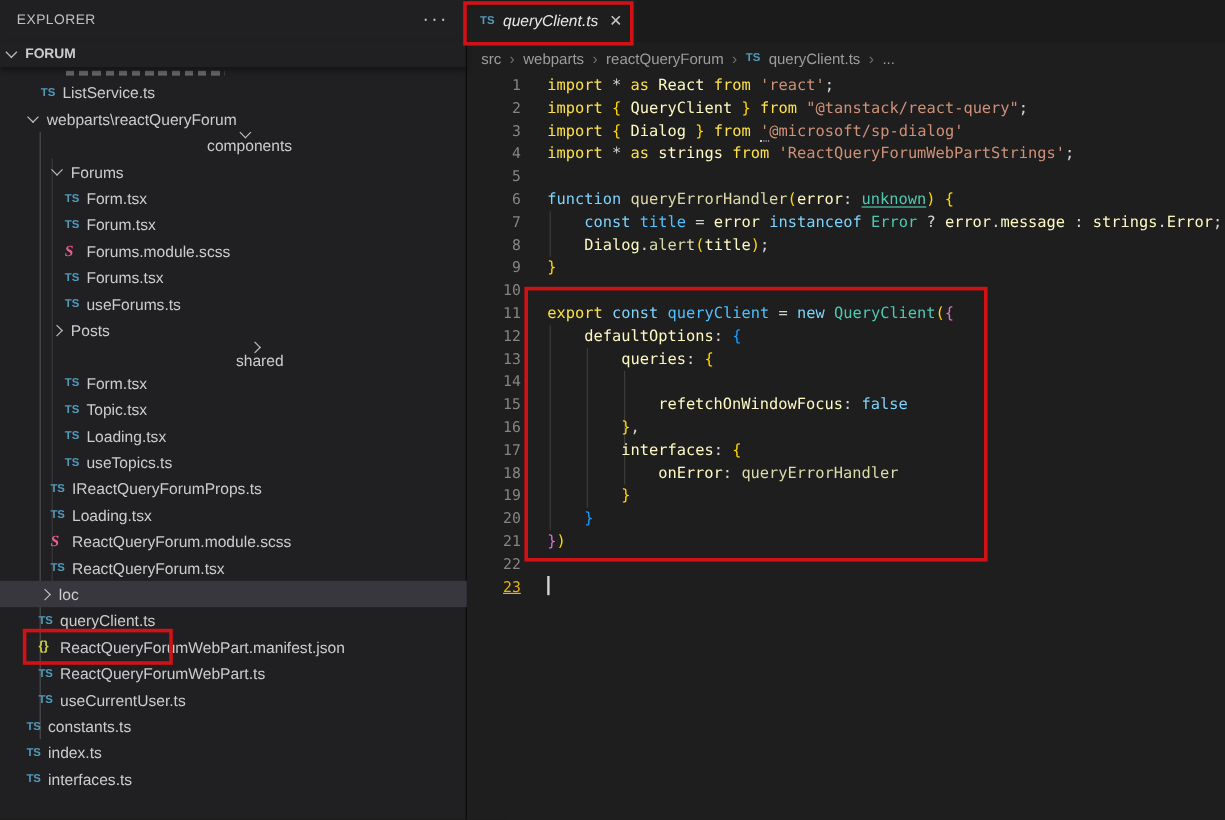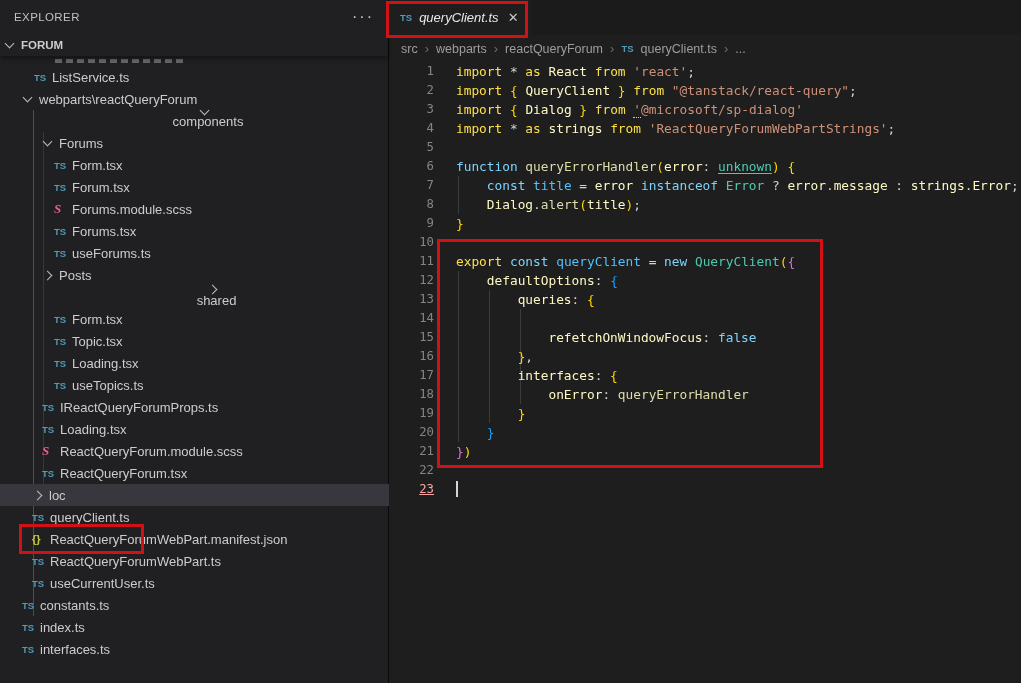--- a/index.html
+++ b/index.html
@@ -45,21 +45,21 @@
   .tab-close { color:#c5c5c5; font-size:13px; margin-left:2px; cursor:pointer; }
   .tab-ico, .bc-ico { font-size:9.5px; font-weight:bold; color:#519aba; }
   .breadcrumb { position:absolute; left:0; top:35px; width:631px; height:27px;
                 display:flex; align-items:center; gap:7px; padding-left:11px;
                 font-size:12.5px; color:#9d9d9d; }
   .bc-sep { color:#6e6e6e; font-size:13px; }
   .code-area { position:absolute; left:0; top:62px; width:631px; height:621px;
                font-family:"DejaVu Sans Mono", monospace; font-size:12.8px; }
   .cl { display:flex; height:19px; line-height:19px; }
   .ln { width:44px; flex:none; text-align:right; color:#858585; font-size:12.3px; }
-  .ln.active { color:#fca5a5;text-decoration:underline; }
+  .ln.active { color:#eab308;text-decoration:underline; }
   .ct { padding-left:22px; white-space:pre; color:#d4d4d4; }
   .c-kwp{color:#fde047} .c-kw{color:#7dd3fc} .c-fn{color:#dcdcaa} .c-var{color:#fef9c3}
   .c-cvar{color:#4fc1ff} .c-type{color:#4ec9b0} .c-str{color:#ce9178} .c-pun{color:#d4d4d4}
   .c-b1{color:#ffd700} .c-b2{color:#da70d6} .c-b3{color:#179fff}
   .c-typeu{color:#4ec9b0; text-decoration:underline; text-underline-offset:2px;}
   .c-dots{border-bottom:1px dotted #c8c8c8;}
   .cursor { display:inline-block; width:1.5px; height:16px; background:#d4d4d4;
             vertical-align:-3px; }
   .cguide { position:absolute; width:1px; background:#3b3b3b; }
 

